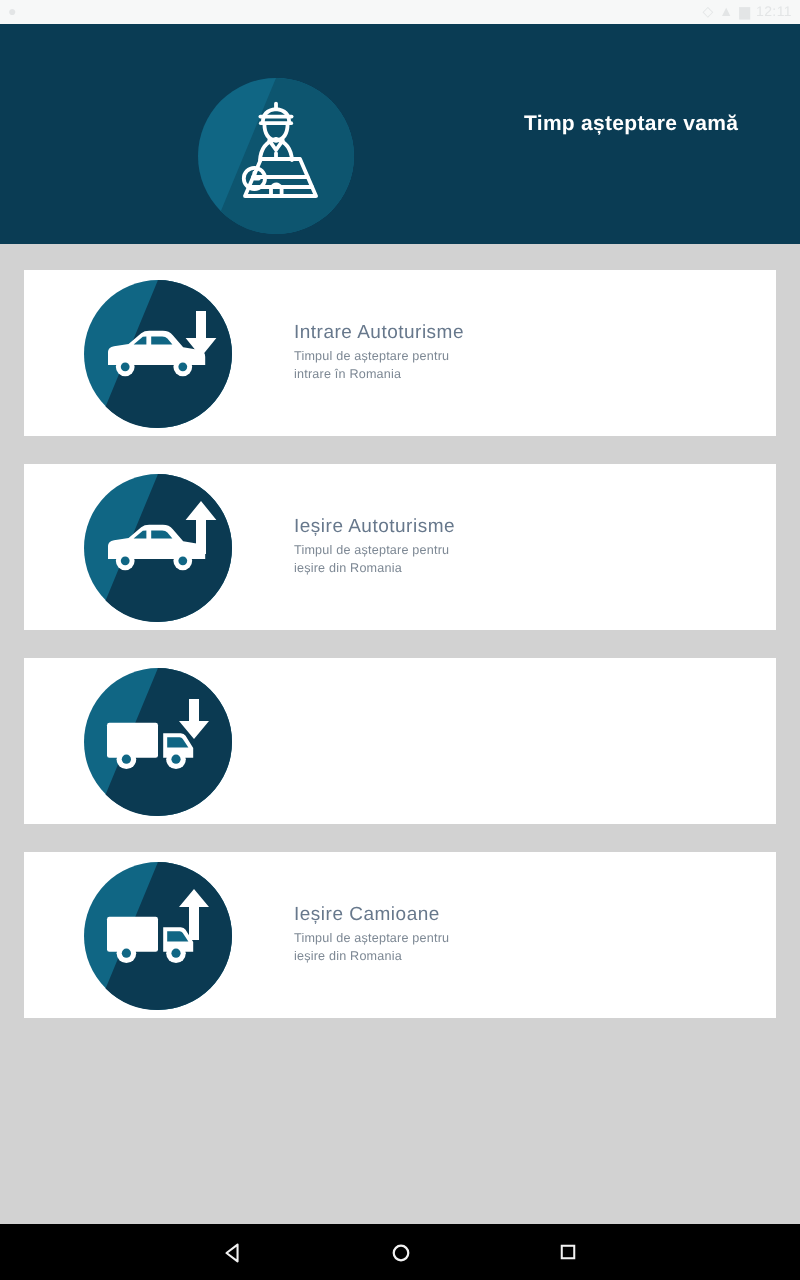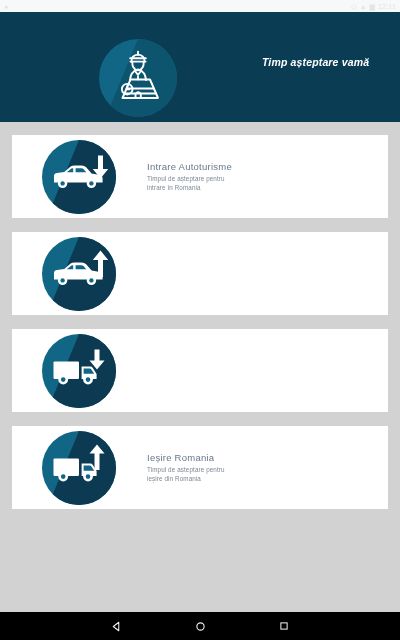--- a/index.html
+++ b/index.html
@@ -73,21 +73,20 @@
     left: 262px;
     top: 0;
     height: 99px;
     display: flex;
     align-items: center;
     color: #ffffff;
     font-size: 10.5px;
     font-weight: bold;
     letter-spacing: 0.15px;
     white-space: nowrap;
-    font-style: italic;
   }
 
   
   .list {
     flex: 1 1 auto;
     padding: 13px 12px 0 12px;
     box-sizing: border-box;
     overflow: hidden;
   }
   .card {
@@ -229,20 +228,25 @@
             <circle cx="54.4" cy="48.4" r="4.7"></circle>
             <path d="M63.5 18.5 L71.2 28 L66 28 L66 45 L61 45 L61 28 L55.8 28 Z"></path>
           </g>
           <g fill="#106684">
             <path d="M36.2 33.2 L36.2 37.2 L29.8 37.2 L34.4 33.4 Q35.1 33.2 36.2 33.2 Z"></path>
             <path d="M38.6 33.2 L44.1 33.2 Q45.8 33.2 46.7 34.3 L49.2 37.2 L38.6 37.2 Z"></path>
             <circle cx="25.6" cy="48.4" r="2.2"></circle>
             <circle cx="54.4" cy="48.4" r="2.2"></circle>
           </g>
         </svg>
+      </div>
+      <div class="card-text">
+        <div class="card-title">Ieșire Autoturisme</div>
+        <div class="card-sub-line">Timpul de așteptare pentru</div>
+        <div class="card-sub-line">ieșire din Romania</div>
       </div>
     </div>
 
     <div class="card">
       <div class="card-icon">
         <svg viewBox="0 0 84 84" width="84" height="84">
           <circle cx="42" cy="42" r="37" fill="#106684"></circle>
           <path d="M42 5 A37 37 0 0 1 42 79 A37 37 0 0 1 15.8 68.2 Z" fill="#0b3a52"></path>
           <g fill="#ffffff">
             <rect x="16.5" y="32.4" width="25.5" height="17.5" rx="1.2"></rect>
@@ -273,21 +277,21 @@
             <path d="M60 18.5 L67.5 27.5 L62.5 27.5 L62.5 44 L57.5 44 L57.5 27.5 L52.5 27.5 Z"></path>
           </g>
           <g fill="#106684">
             <path d="M46.6 39.6 L52.8 39.6 Q53.8 39.6 54.4 40.5 L57.2 44.8 L46.6 44.8 Z"></path>
             <circle cx="26.2" cy="50.6" r="2.3"></circle>
             <circle cx="51" cy="50.6" r="2.3"></circle>
           </g>
         </svg>
       </div>
       <div class="card-text">
-        <div class="card-title">Ieșire Romania</div>
+        <div class="card-title">Ieșire Camioane</div>
         <div class="card-sub-line">Timpul de așteptare pentru</div>
         <div class="card-sub-line">ieșire din Romania</div>
       </div>
     </div>
 
   </div>
 
   <div class="navbar">
     <div class="nav-btn">
       <svg viewBox="0 0 20 20" width="13" height="13">

